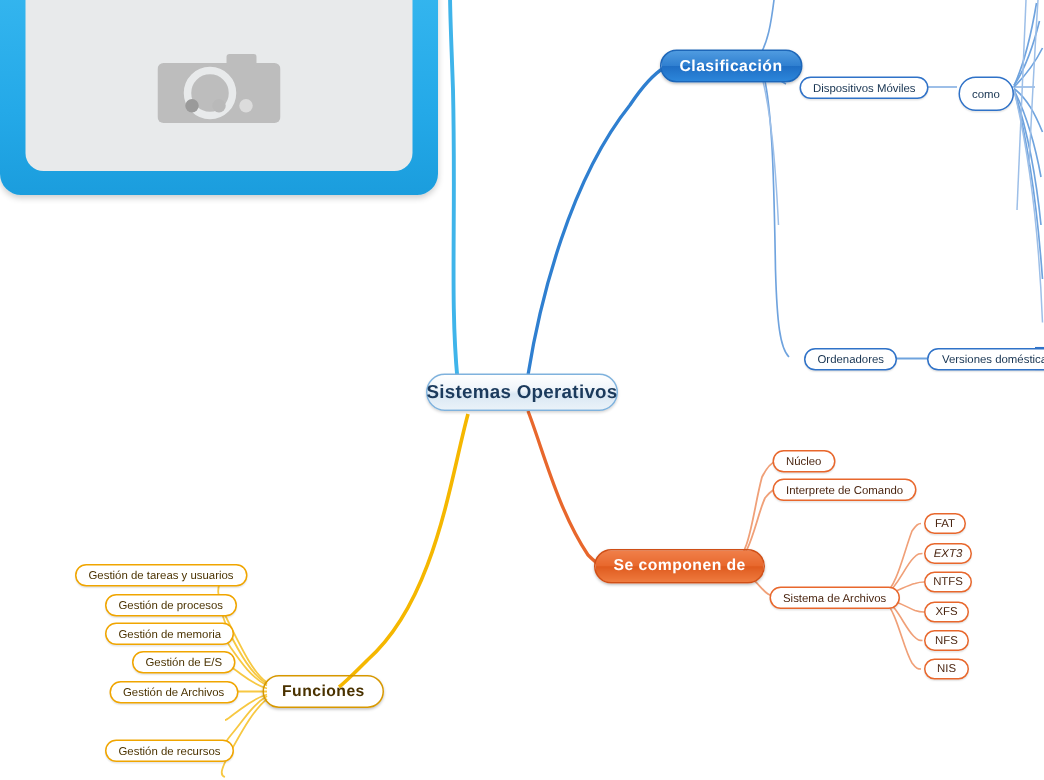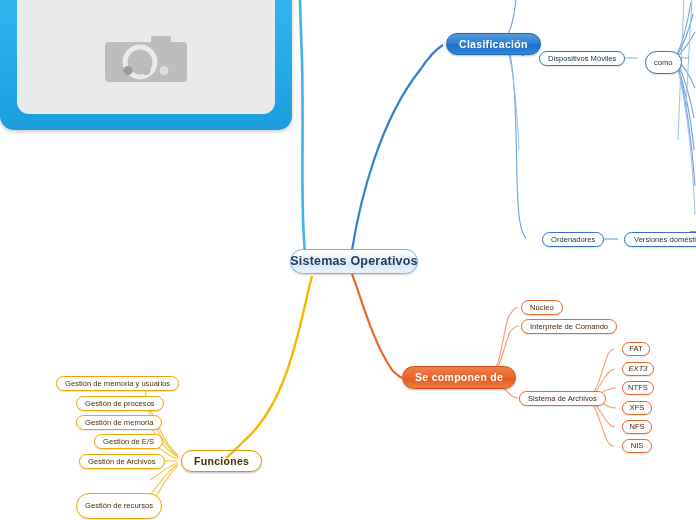--- a/index.html
+++ b/index.html
@@ -15,21 +15,20 @@
 
   
   .node{
     position:absolute;
     box-sizing:border-box;
     display:flex;align-items:center;justify-content:center;
     white-space:nowrap;
     border-radius:999px;
     text-align:center;
     line-height:1;
-    margin-left:6px;
   }
 
   
   .root{
     background:linear-gradient(to bottom,#ffffff 0%,#eef4fa 45%,#d9e7f3 55%,#eaf2f9 100%);
     border:1.5px solid #7fb2dd;
     color:#1b3a5c;
     font-weight:bold;
     font-size:12.5px;
     letter-spacing:.2px;
@@ -176,20 +175,20 @@
   <div class="node leaf orange" style="left:515px;top:319px;height:15px;">Interprete de Comando</div>
   <div class="node leaf orange" style="left:513px;top:391px;height:15px;">Sistema de Archivos</div>
 
   <div class="node leaf orange" style="left:616px;top:342px;width:28px;height:14px;">FAT</div>
   <div class="node leaf orange" style="left:616px;top:362px;width:32px;height:14px;font-style:italic;">EXT3</div>
   <div class="node leaf orange" style="left:616px;top:381px;width:32px;height:14px;">NTFS</div>
   <div class="node leaf orange" style="left:616px;top:401px;width:30px;height:14px;">XFS</div>
   <div class="node leaf orange" style="left:616px;top:420px;width:30px;height:14px;">NFS</div>
   <div class="node leaf orange" style="left:616px;top:439px;width:30px;height:14px;">NIS</div>
 
-  <div class="node leaf yellow" style="left:50px;top:376px;height:15px;">Gestión de memoria y usuarios</div>
+  <div class="node leaf yellow" style="left:50px;top:376px;height:15px;">Gestión de tareas y usuarios</div>
   <div class="node leaf yellow" style="left:70px;top:396px;height:15px;">Gestión de procesos</div>
   <div class="node leaf yellow" style="left:70px;top:415px;height:15px;">Gestión de memoria</div>
   <div class="node leaf yellow" style="left:88px;top:434px;height:15px;">Gestión de E/S</div>
   <div class="node leaf yellow" style="left:73px;top:454px;height:15px;">Gestión de Archivos</div>
-  <div class="node leaf yellow" style="left:70px;top:493px;height:26px;">Gestión de recursos</div>
+  <div class="node leaf yellow" style="left:70px;top:493px;height:15px;">Gestión de recursos</div>
 
 </div>
 
 </body></html>

